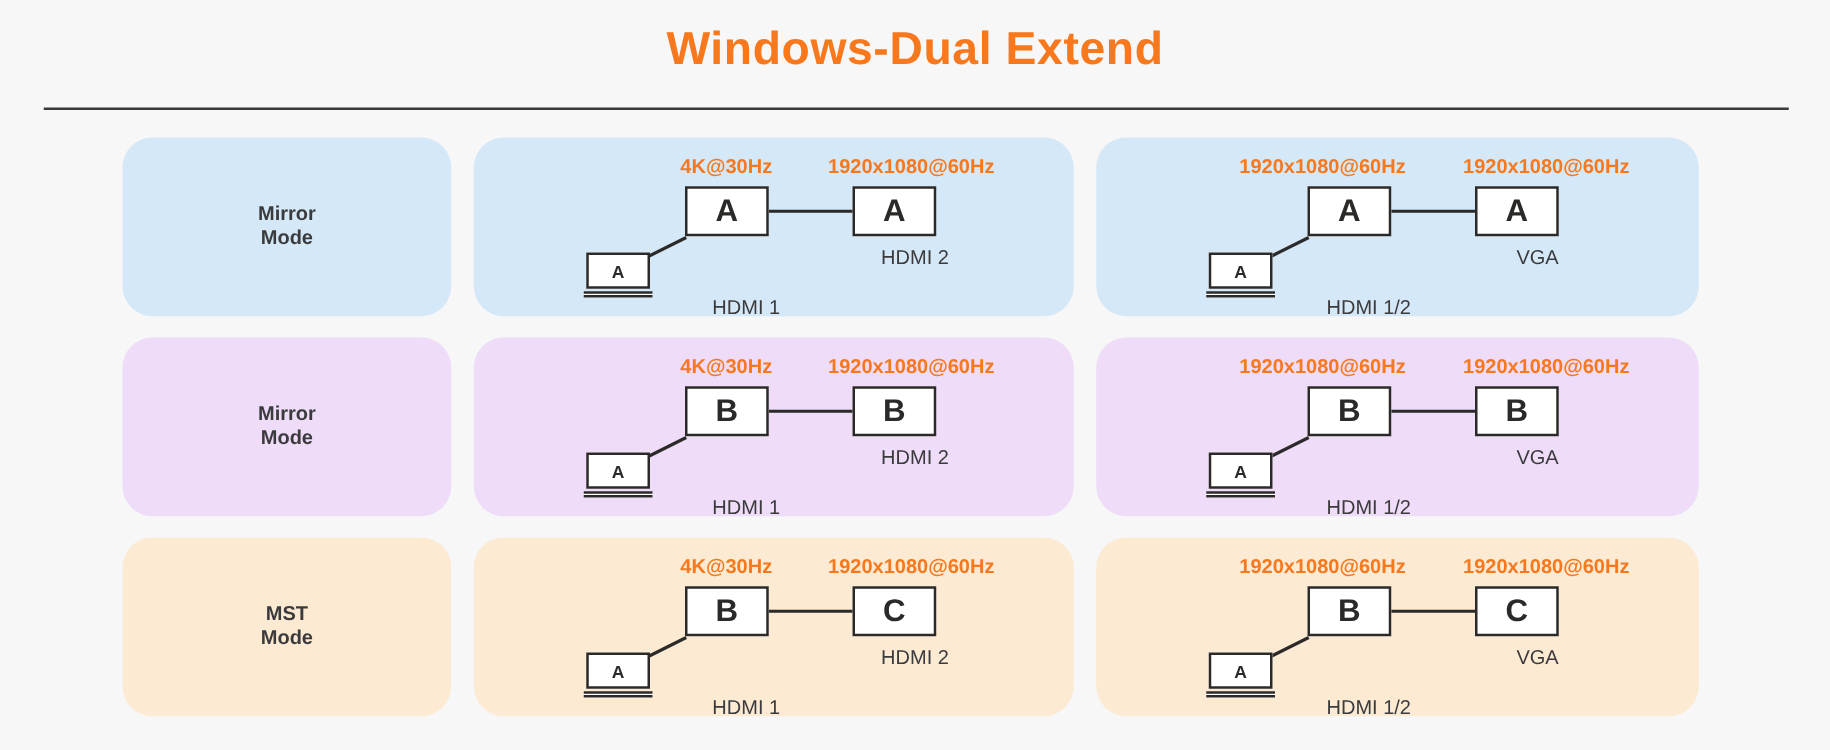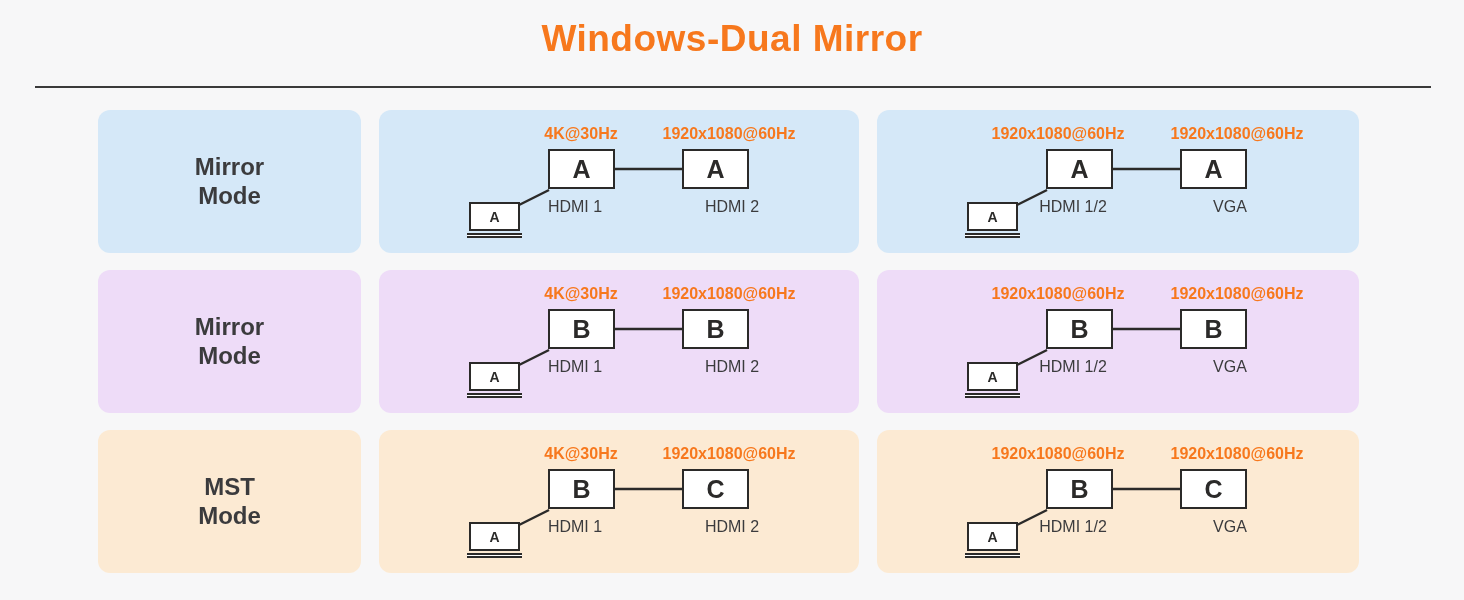--- a/index.html
+++ b/index.html
@@ -17,63 +17,63 @@
     position:absolute; top:86px; left:35px; right:33px;
     border-top:2px solid #3a3a3a; height:0;
   }
   .grid {
     position:absolute; left:98px; top:110px;
     display:grid;
     grid-template-columns:263px 480px 482px;
     grid-template-rows:143px 143px 143px;
     gap:17px 18px;
   }
-  .cell { border-radius:12px; position:relative; }
+  .cell { border-radius:24px; position:relative; }
   .row-mirror { background:#D5E8F8; }
   .row-extend { background:#EEDCF8; }
   .row-mst    { background:#FCEAD3; }
   .mode-cell {
     display:flex; flex-direction:column; align-items:center; justify-content:center;
-    font-size:24px; font-weight:bold; color:#3B3B3D; line-height:1.18; text-align:center;
+    font-size:16px; font-weight:bold; color:#3B3B3D; line-height:1.18; text-align:center;
   }
   .wires { position:absolute; left:0; top:0; width:480px; height:143px; }
   .wires line { stroke:#2B2A29; stroke-width:2.5; }
   .monitor {
     position:absolute; top:39px; width:67px; height:40px; box-sizing:border-box;
     background:#ffffff; border:2px solid #2B2A29;
     display:flex; align-items:center; justify-content:center;
     font-size:25px; font-weight:bold; color:#2B2A29;
   }
   .m1 { left:169px; } .m2 { left:303px; }
   .res {
     position:absolute; top:15px; white-space:nowrap; transform:translateX(-50%);
     font-size:16px; font-weight:bold; color:#F7781D;
   }
   .d-short .res1 { left:202px; } .d-short .res2 { left:350px; }
   .d-long  .res1 { left:181px; } .d-long  .res2 { left:360px; }
   .port {
     position:absolute; top:88px; white-space:nowrap; transform:translateX(-50%);
     font-size:16px; color:#3B3B3D;
   }
-  .p1 { left:196px; } .p2 { left:337px;margin-left:16px; }
+  .p1 { left:218px;margin-top:40px; } .p2 { left:337px;margin-left:16px; }
   .laptop {
     position:absolute; left:90px; top:92px; width:51px; height:29px; box-sizing:border-box;
     background:#ffffff; border:2px solid #2B2A29;
     display:flex; align-items:center; justify-content:center;
     font-size:14px; font-weight:bold; color:#2B2A29;
   }
   .laptop-base {
     position:absolute; left:88px; top:123px; width:55px; height:5px; box-sizing:border-box;
     background:#ffffff; border-top:2px solid #2B2A29; border-bottom:2px solid #2B2A29;
   }
 </style>
 </head>
 <body>
 
-<div class="title">Windows-Dual Mirror</div>
+<div class="title">Windows-Dual Extend</div>
 <div class="divider"></div>
 
 <div class="grid">
 
   <div class="cell mode-cell row-mirror">
     <div>Mirror</div>
     <div>Mode</div>
   </div>
 
   <div class="cell row-mirror d-short">

